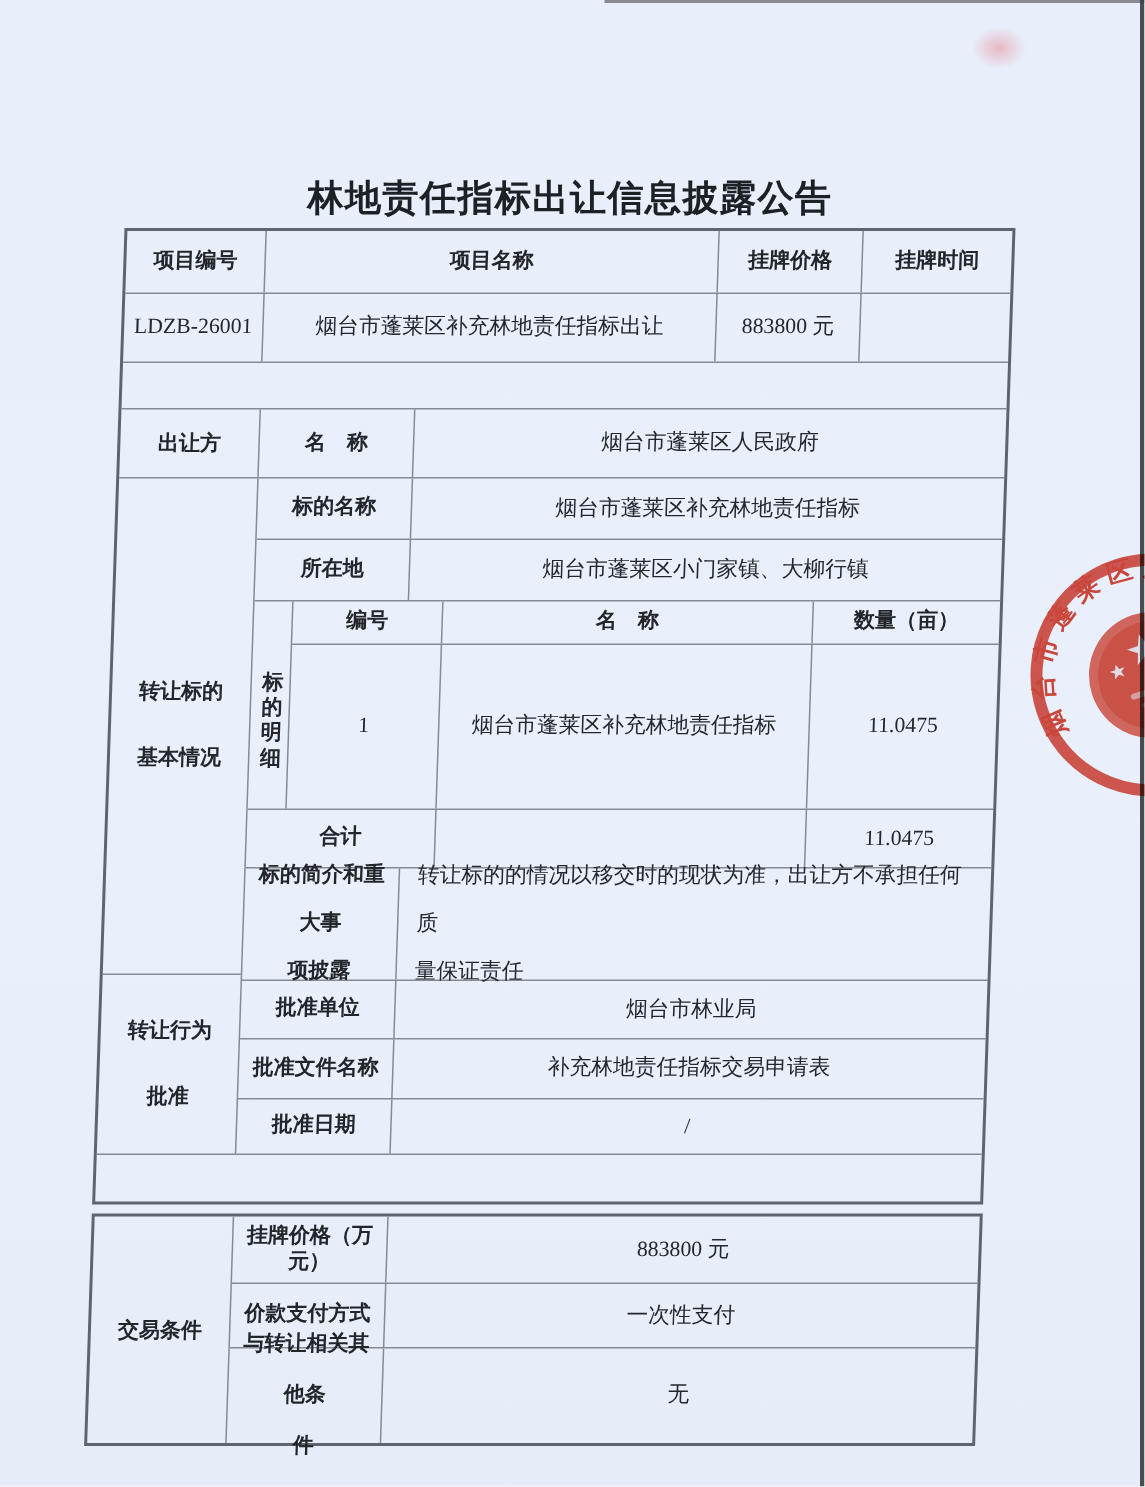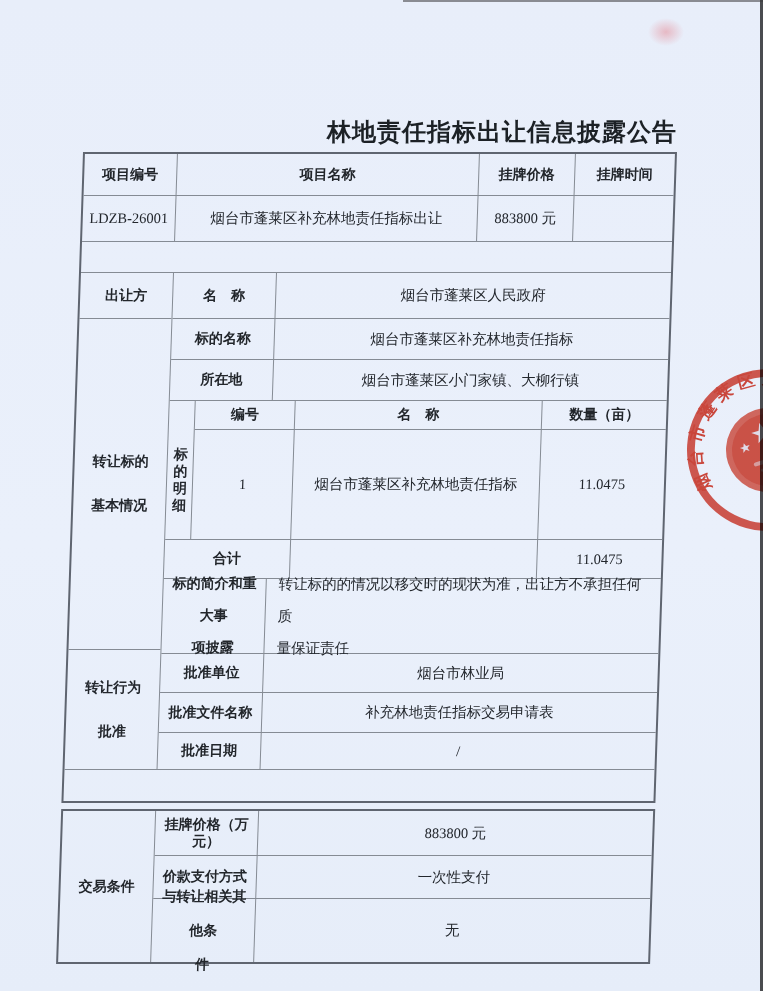--- a/index.html
+++ b/index.html
@@ -8,21 +8,21 @@
     background:linear-gradient(180deg,#e8eefa 0%,#eaf0fb 55%,#e6edf9 100%);
     font-family:"Liberation Serif","DejaVu Serif",serif;
     color:#23272d;
     -webkit-font-smoothing:antialiased;
   }
   .edge-right{position:absolute;right:0;top:0;width:3px;height:100%;background:#2e2f31;opacity:.85;}
   .edge-top{position:absolute;right:0;top:0;width:360px;height:2px;background:#3a3b3d;opacity:.55;}
   .smudge{position:absolute;left:648px;top:18px;width:36px;height:28px;border-radius:50%;
     background:radial-gradient(closest-side,rgba(228,120,130,.45),rgba(228,120,130,0));}
   .title{
-    position:absolute;left:83px;top:116px;width:594px;text-align:right;
+    position:absolute;left:83px;top:116px;width:594px;text-align:center;
     font-size:24px;font-weight:bold;letter-spacing:1px;color:#1c2126;
   }
   .sheet{position:absolute;left:83px;top:152px;width:594px;transform:skewX(-1.9deg);transform-origin:0 0;}
   .tbl{border:2px solid #5f6570;background:transparent;}
   .tbl + .tbl{margin-top:6px;}
   .row{display:flex;border-bottom:1px solid #858b94;}
   .row:last-child{border-bottom:none;}
   .c{box-sizing:border-box;border-right:1px solid #858b94;display:flex;align-items:center;justify-content:center;
      text-align:center;font-size:14.5px;line-height:1.25;padding:2px 4px;}
   .c:last-child{border-right:none;}

